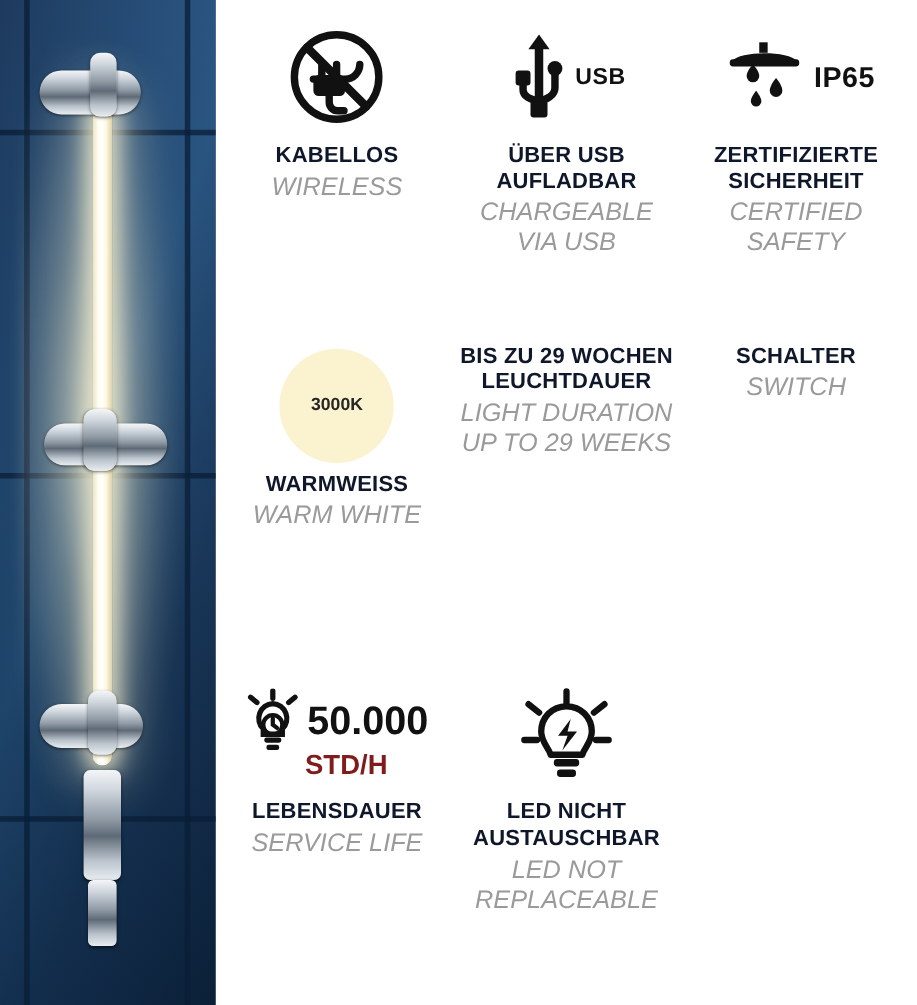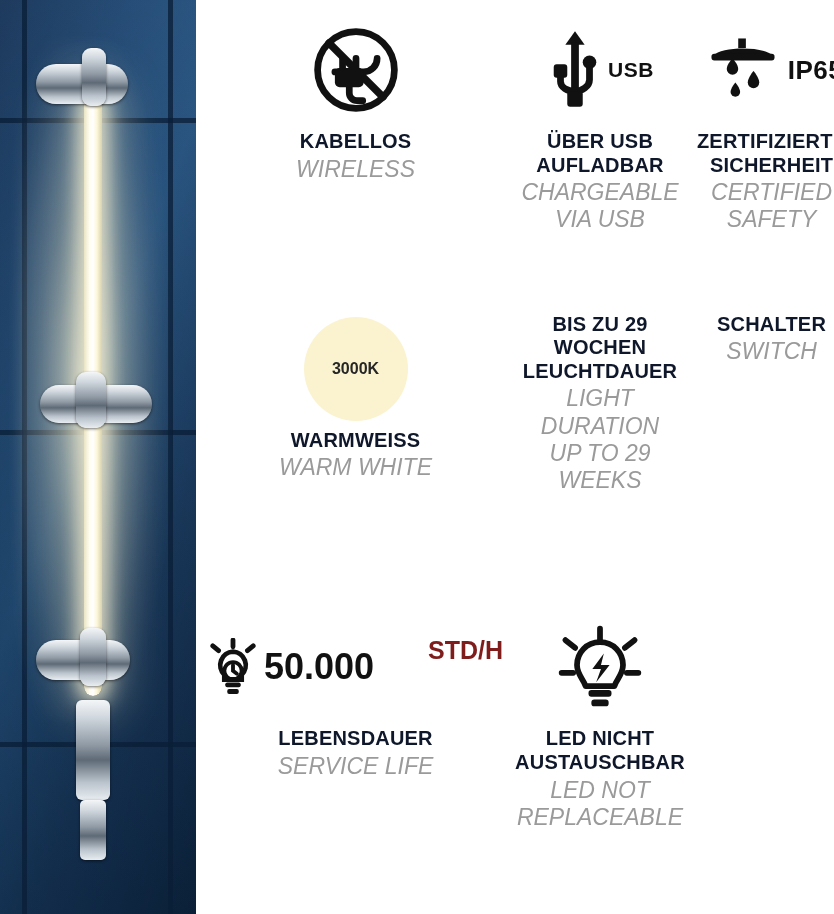--- a/index.html
+++ b/index.html
@@ -121,21 +121,21 @@
     background: #fbf3cf;
     display: flex; align-items: center; justify-content: center;
     font-size: 16px; font-weight: bold; color: #262626;
   }
   .weeks-wrap { display: flex; flex-direction: column; align-items: center; }
   .weeks-top { display: flex; align-items: center; gap: 10px; }
   .weeks-num { font-size: 42px; font-weight: bold; color: #111; line-height: 1; }
   .weeks-sub { font-size: 28px; font-weight: bold; color: #111; line-height: 1; margin-top: 2px; }
   .onoff { display: flex; align-items: center; gap: 8px; }
   .onoff .txt { font-size: 26px; font-weight: bold; color: #111; }
-  .hours-wrap { display: flex; flex-direction: row; align-items: flex-start; }
+  .hours-wrap { display: flex; flex-direction: column; align-items: flex-start; }
   .hours-top { display: flex; align-items: center; gap: 6px; }
   .hours-num { font-size: 36px; font-weight: bold; color: #111; line-height: 1; }
   .hours-sub { font-size: 25px; font-weight: bold; color: #7f1d1d; line-height: 1; margin-left: 54px; }
   svg { display: block; }
 </style>
 </head>
 <body>
 
 <div id="page">
 

